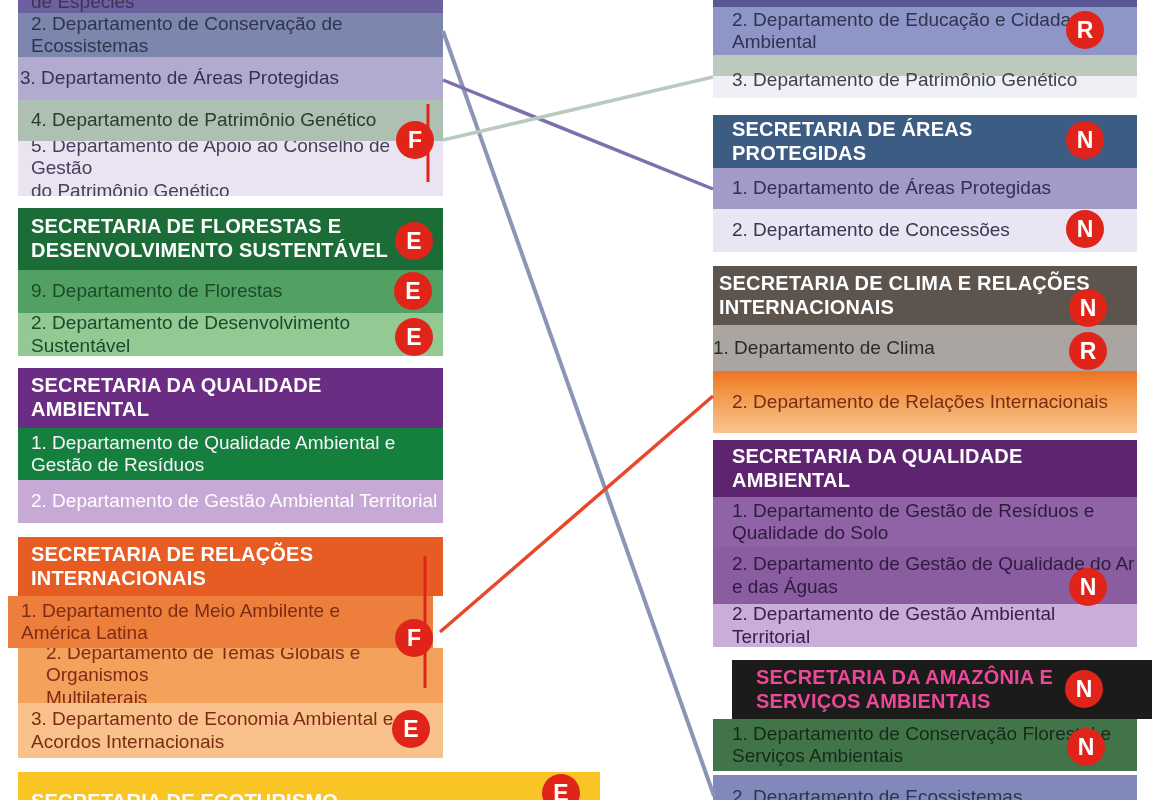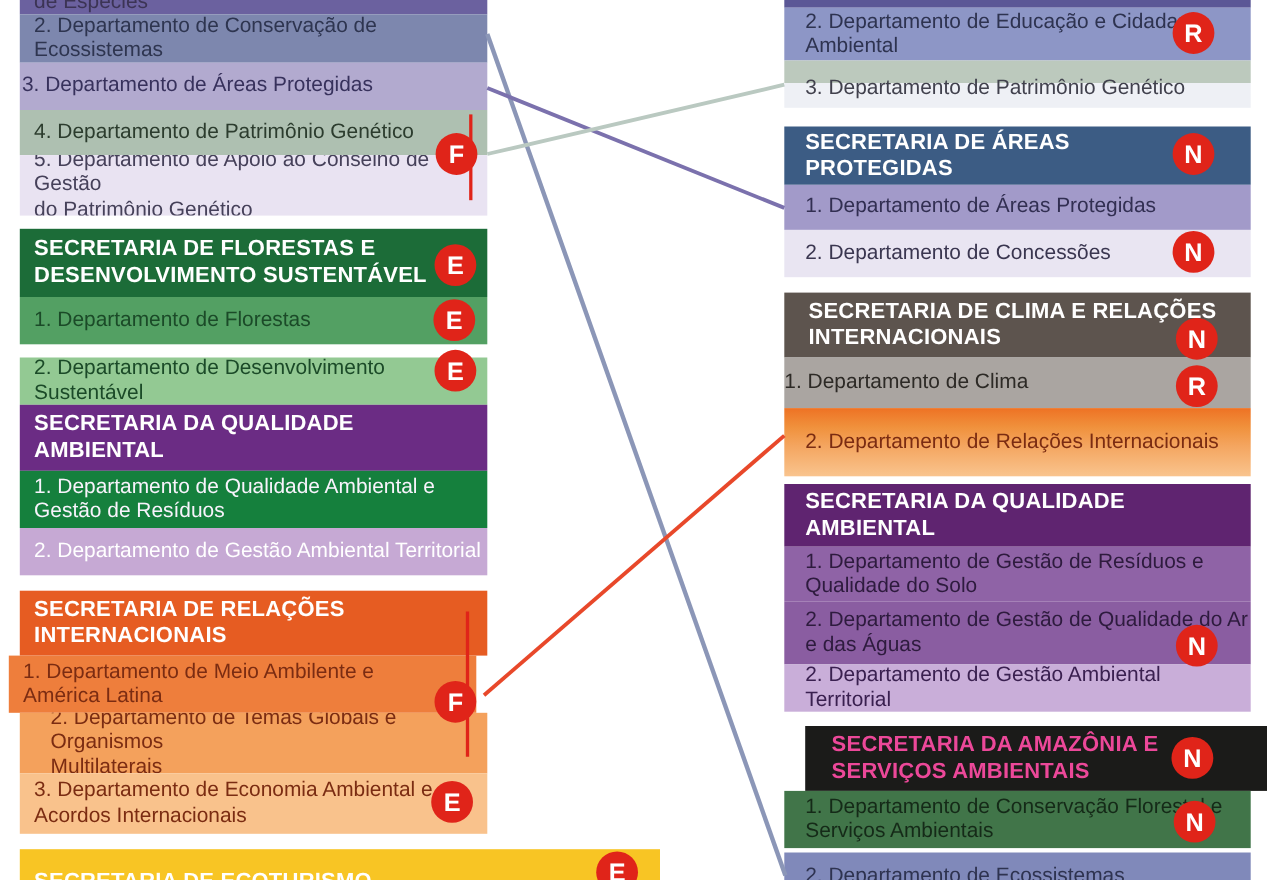--- a/index.html
+++ b/index.html
@@ -20,22 +20,22 @@
 <div id="page">
   <div id="boxes">
       <div class="box" style="left: 18px; top: 0px; width: 425px; height: 13px; background: rgb(107, 97, 159); color: rgb(60, 52, 85); padding-left: 13px;"><span style="margin-top: -9px;">de Espécies</span></div>
       <div class="box" style="left: 18px; top: 13px; width: 425px; height: 44px; background: rgb(125, 135, 174); color: rgb(46, 53, 80); padding-left: 13px;"><span>2. Departamento de Conservação de Ecossistemas</span></div>
       <div class="box" style="left: 18px; top: 57px; width: 425px; height: 43px; background: rgb(178, 170, 207); color: rgb(55, 49, 92); padding-left: 2px;"><span>3. Departamento de Áreas Protegidas</span></div>
       <div class="box" style="left: 18px; top: 100px; width: 425px; height: 41px; background: rgb(174, 192, 177); color: rgb(44, 60, 46); padding-left: 13px;"><span>4. Departamento de Patrimônio Genético</span></div>
       <div class="box" style="left: 18px; top: 141px; width: 425px; height: 55px; background: rgb(233, 227, 242); color: rgb(70, 65, 90); padding-left: 13px;"><span>5. Departamento de Apoio ao Conselho de Gestão
 do Patrimônio Genético</span></div>
       <div class="box hdr" style="left: 18px; top: 208px; width: 425px; height: 62px; background: rgb(28, 108, 56); color: rgb(255, 255, 255); padding-left: 13px;"><span>SECRETARIA DE FLORESTAS E
 DESENVOLVIMENTO SUSTENTÁVEL</span></div>
-      <div class="box" style="left: 18px; top: 270px; width: 425px; height: 43px; background: rgb(83, 160, 99); color: rgb(27, 74, 40); padding-left: 13px;"><span>1. Departamento de Florestas</span></div>
-      <div class="box" style="left: 18px; top: 325px; width: 425px; height: 43px; background: rgb(147, 201, 147); color: rgb(27, 74, 40); padding-left: 13px;"><span>2. Departamento de Desenvolvimento Sustentável</span></div>
+      <div class="box" style="left: 18px; top: 270px; width: 425px; height: 43px; background: rgb(83, 160, 99); color: rgb(27, 74, 40); padding-left: 13px;"><span>9. Departamento de Florestas</span></div>
+      <div class="box" style="left: 18px; top: 313px; width: 425px; height: 43px; background: rgb(147, 201, 147); color: rgb(27, 74, 40); padding-left: 13px;"><span>2. Departamento de Desenvolvimento Sustentável</span></div>
       <div class="box hdr" style="left: 18px; top: 368px; width: 425px; height: 60px; background: rgb(107, 44, 132); color: rgb(255, 255, 255); padding-left: 13px;"><span>SECRETARIA DA QUALIDADE
 AMBIENTAL</span></div>
       <div class="box" style="left: 18px; top: 428px; width: 425px; height: 52px; background: #15803d; color: rgb(248, 243, 252); padding-left: 13px;"><span>1. Departamento de Qualidade Ambiental e
 Gestão de Resíduos</span></div>
       <div class="box" style="left: 18px; top: 480px; width: 425px; height: 43px; background: rgb(198, 169, 212); color: rgb(255, 255, 255); padding-left: 13px;"><span>2. Departamento de Gestão Ambiental Territorial</span></div>
       <div class="box hdr" style="left: 18px; top: 537px; width: 425px; height: 59px; background: rgb(230, 92, 34); color: rgb(255, 255, 255); padding-left: 13px;"><span>SECRETARIA DE RELAÇÕES
 INTERNACIONAIS</span></div>
       <div class="box" style="left: 8px; top: 596px; width: 425px; height: 52px; background: rgb(238, 126, 60); color: rgb(123, 44, 18); padding-left: 13px;"><span>1. Departamento de Meio Ambilente e
 América Latina</span></div>
       <div class="box" style="left: 18px; top: 648px; width: 425px; height: 55px; background: rgb(244, 161, 92); color: rgb(123, 44, 18); padding-left: 28px;"><span>2. Departamento de Temas Globais e Organismos
@@ -44,21 +44,21 @@
 Acordos Internacionais</span></div>
       <div class="box hdr" style="left: 18px; top: 772px; width: 582px; height: 60px; background: rgb(248, 197, 36); color: rgb(255, 255, 255); padding-left: 13px;"><span>SECRETARIA DE ECOTURISMO</span></div>
       <div class="box" style="left: 713px; top: 0px; width: 424px; height: 7px; background: rgb(91, 87, 150); color: rgb(255, 255, 255); padding-left: 19px;"><span></span></div>
       <div class="box" style="left: 713px; top: 7px; width: 424px; height: 48px; background: rgb(141, 150, 198); color: rgb(46, 51, 80); padding-left: 19px;"><span>2. Departamento de Educação e Cidadania
 Ambiental</span></div>
       <div class="box" style="left: 713px; top: 55px; width: 424px; height: 43px; background: linear-gradient(rgb(188, 201, 189) 0%, rgb(188, 201, 189) 48%, rgb(238, 240, 245) 48%, rgb(238, 240, 245) 100%); color: rgb(65, 65, 77); padding-left: 19px;"><span style="margin-top: 8px;">3. Departamento de Patrimônio Genético</span></div>
       <div class="box hdr" style="left: 713px; top: 115px; width: 424px; height: 53px; background: rgb(60, 92, 132); color: rgb(255, 255, 255); padding-left: 19px;"><span>SECRETARIA DE ÁREAS
 PROTEGIDAS</span></div>
       <div class="box" style="left: 713px; top: 168px; width: 424px; height: 41px; background: rgb(162, 154, 201); color: rgb(50, 47, 82); padding-left: 19px;"><span>1. Departamento de Áreas Protegidas</span></div>
       <div class="box" style="left: 713px; top: 209px; width: 424px; height: 43px; background: rgb(233, 229, 242); color: rgb(58, 54, 80); padding-left: 19px;"><span>2. Departamento de Concessões</span></div>
-      <div class="box hdr" style="left: 713px; top: 266px; width: 424px; height: 59px; background: rgb(93, 84, 78); color: rgb(255, 255, 255); padding-left: 22px;"><span>SECRETARIA DE CLIMA E RELAÇÕES
+      <div class="box hdr" style="left: 713px; top: 266px; width: 424px; height: 59px; background: rgb(93, 84, 78); color: rgb(255, 255, 255); padding-left: 6px;"><span>SECRETARIA DE CLIMA E RELAÇÕES
 INTERNACIONAIS</span></div>
       <div class="box" style="left: 713px; top: 325px; width: 424px; height: 46px; background: rgb(170, 165, 161); color: rgb(45, 42, 38); "><span>1. Departamento de Clima</span></div>
       <div class="box" style="left: 713px; top: 371px; width: 424px; height: 62px; background: linear-gradient(rgb(238, 114, 36) 0%, rgb(240, 145, 60) 28%, rgb(244, 165, 95) 55%, rgb(249, 196, 142) 100%); color: rgb(123, 44, 18); padding-left: 19px;"><span>2. Departamento de Relações Internacionais</span></div>
       <div class="box hdr" style="left: 713px; top: 440px; width: 424px; height: 57px; background: rgb(95, 36, 112); color: rgb(255, 255, 255); padding-left: 19px;"><span>SECRETARIA DA QUALIDADE
 AMBIENTAL</span></div>
       <div class="box" style="left: 713px; top: 497px; width: 424px; height: 50px; background: rgb(143, 99, 166); color: rgb(46, 27, 62); padding-left: 19px;"><span>1. Departamento de Gestão de Resíduos e
 Qualidade do Solo</span></div>
       <div class="box" style="left: 713px; top: 547px; width: 424px; height: 57px; background: rgb(138, 93, 161); color: rgb(46, 27, 62); padding-left: 19px;"><span>2. Departamento de Gestão de Qualidade do Ar
 e das Águas</span></div>
       <div class="box" style="left: 713px; top: 604px; width: 424px; height: 43px; background: rgb(201, 174, 217); color: rgb(58, 32, 80); padding-left: 19px;"><span>2. Departamento de Gestão Ambiental Territorial</span></div>

